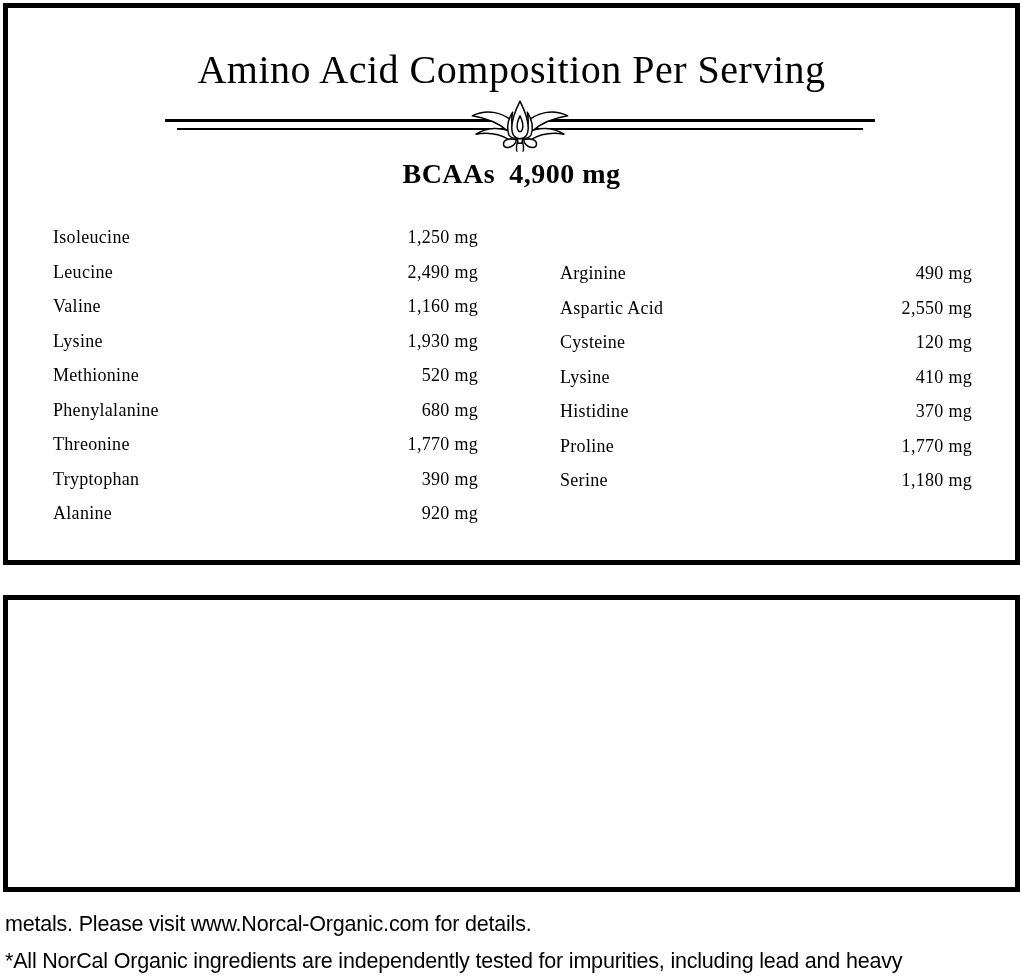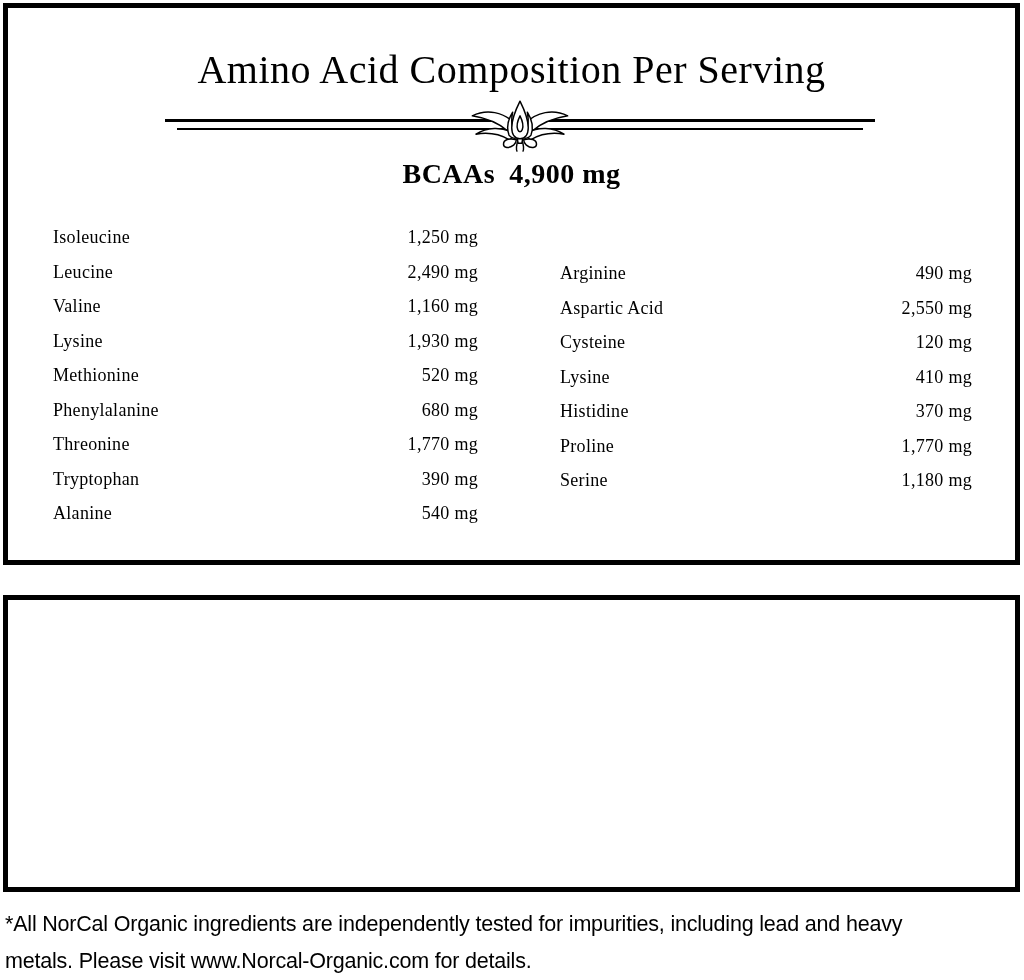--- a/index.html
+++ b/index.html
@@ -132,21 +132,21 @@
       <div class="row">
         <span class="cell-name">Threonine</span>
         <span class="cell-value">1,770 mg</span>
       </div>
       <div class="row">
         <span class="cell-name">Tryptophan</span>
         <span class="cell-value">390 mg</span>
       </div>
       <div class="row">
         <span class="cell-name">Alanine</span>
-        <span class="cell-value">540 mg</span>
+        <span class="cell-value">920 mg</span>
       </div>
     </div>
   <div class="amino-col" id="amino-right">
       <div class="row">
         <span class="cell-name">Arginine</span>
         <span class="cell-value">490 mg</span>
       </div>
       <div class="row">
         <span class="cell-name">Aspartic Acid</span>
         <span class="cell-value">2,550 mg</span>
@@ -172,15 +172,15 @@
         <span class="cell-value">1,180 mg</span>
       </div>
     </div>
 </div>
 
 <div class="panel" id="panel-fractions">
   
 </div>
 
 <div class="footnote">
+  <div>metals. Please visit www.Norcal-Organic.com for details.</div>
   <div>*All NorCal Organic ingredients are independently tested for impurities, including lead and heavy</div>
-  <div>metals. Please visit www.Norcal-Organic.com for details.</div>
 </div>
 
 </body></html>

